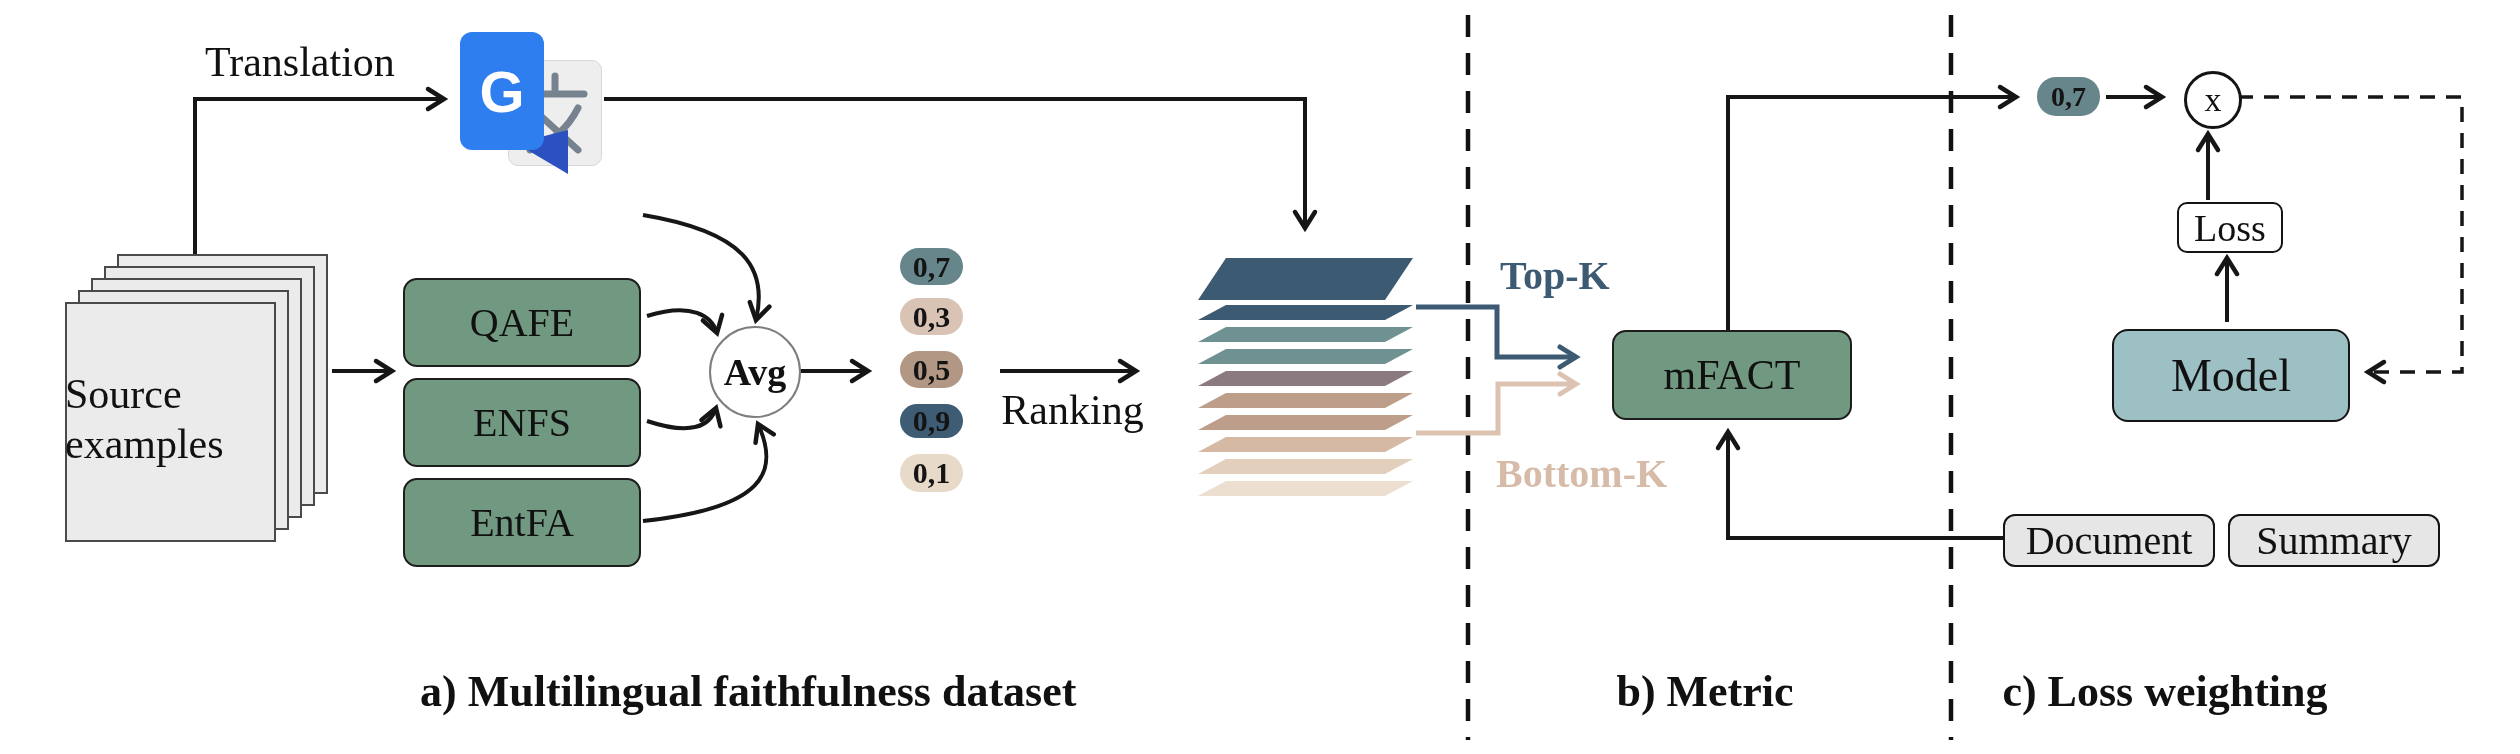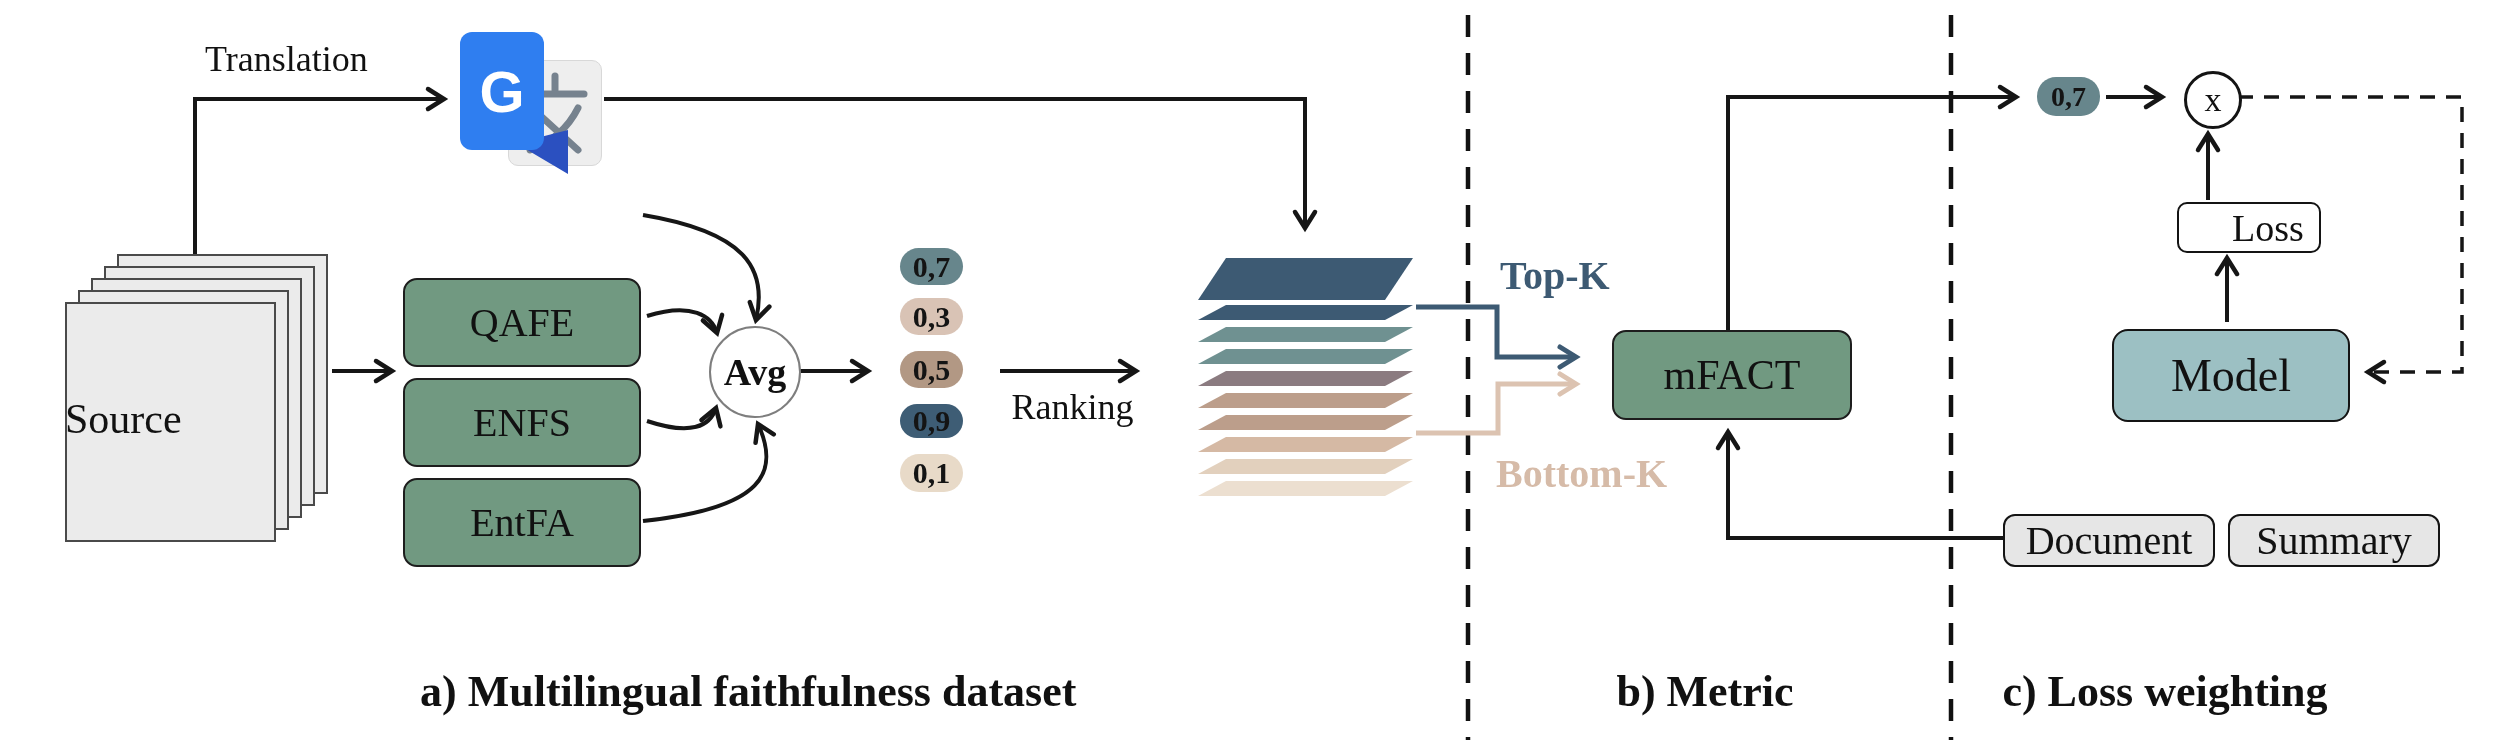--- a/index.html
+++ b/index.html
@@ -8,21 +8,21 @@
   .abs{position:absolute;}
   .center{display:flex;align-items:center;justify-content:center;border-radius:19px;}
   svg.overlay{position:absolute;left:0;top:0;width:2520px;height:754px;pointer-events:none;}
 
   
   .sheet{position:absolute;width:207px;height:236px;background:#ebebeb;border:2px solid #4a4a4a;}
   .stack-text{left:65px;top:302px;width:207px;height:236px;display:flex;flex-direction:column;
               align-items:flex-start;justify-content:center;font-size:42px;line-height:1.18;}
 
   
-  .lbl{font-size:36px;white-space:nowrap;}
+  .lbl{font-size:42px;white-space:nowrap;}
   .caption{font-size:44px;font-weight:bold;text-align:center;white-space:nowrap;}
 
   
   .gicon{left:460px;top:30px;width:140px;height:136px;}
   .g-gray{left:48px;top:30px;width:92px;height:104px;background:var(--gt_gray);
           border:1px solid #d8d8d8;border-radius:10px;}
   .g-blue{left:0;top:2px;width:84px;height:118px;background:var(--gt_blue);border-radius:12px;
           font-family:"Liberation Sans", sans-serif;font-weight:bold;font-size:58px;color:#fff;}
   .g-fold{left:56px;top:100px;width:52px;height:44px;background:var(--gt_fold);
           clip-path:polygon(0 30%,100% 0,100% 100%);}
@@ -51,21 +51,21 @@
   .bottomk{left:1496px;top:450px;font-size:40px;font-weight:bold;color:var(--tan_text);white-space:nowrap;}
 
   .mfact{left:1612px;top:330px;width:236px;height:86px;background:var(--green);
          border:2.5px solid #1d1d1d;border-radius:14px;font-size:42px;}
 
   
   .wchip{left:2037px;top:77px;width:63px;height:39px;font-size:28px;font-weight:bold;color:#141414;}
   .xcircle{left:2184px;top:71px;width:52px;height:52px;border-radius:50%;background:#fff;
            border:3px solid #141414;font-size:34px;}
   .loss{left:2177px;top:202px;width:102px;height:47px;background:#fff;border:2.5px solid #141414;
-        border-radius:10px;font-size:38px;padding-left:38px;}
+        border-radius:10px;font-size:38px;}
   .model{left:2112px;top:329px;width:234px;height:89px;background:var(--model_blue);
          border:2.5px solid #141414;border-radius:16px;font-size:46px;}
   .gbtn{top:514px;width:208px;height:49px;background:var(--box_gray);border:2.5px solid #141414;
         border-radius:12px;font-size:40px;}
   .doc{left:2003px;} .sum{left:2228px;}
 </style>
 </head>
 <body>
 
 <div class="canvas">
@@ -107,20 +107,21 @@
     <path d="M2238,97 L2462,97 L2462,372 L2368,372" fill="none" stroke="#161616" stroke-width="3.5" stroke-dasharray="15 11" marker-end="url(#ab)"></path>
   </svg>
 
   <div class="sheet" style="left:117px;top:254px"></div>
   <div class="sheet" style="left:104px;top:266px"></div>
   <div class="sheet" style="left:91px;top:278px"></div>
   <div class="sheet" style="left:78px;top:290px"></div>
   <div class="sheet" style="left:65px;top:302px"></div>
   <div class="abs stack-text">
     <span>Source</span>
+    <span>examples</span>
   </div>
 
   <div class="abs lbl" style="left:205px;top:38px">Translation</div>
 
   <div class="abs gicon">
     <div class="abs g-gray"></div>
     <svg class="abs g-zh" viewBox="0 0 74 86">
       <g fill="none" style="stroke:var(--gt_glyph)" stroke-width="7" stroke-linecap="round">
         <line x1="37" y1="6" x2="37" y2="20"></line>
         <line x1="8" y1="24" x2="66" y2="24"></line>

